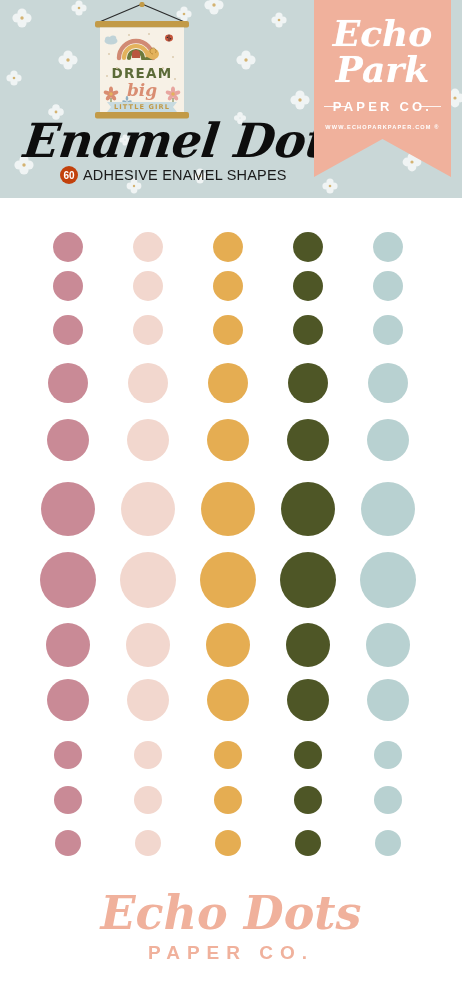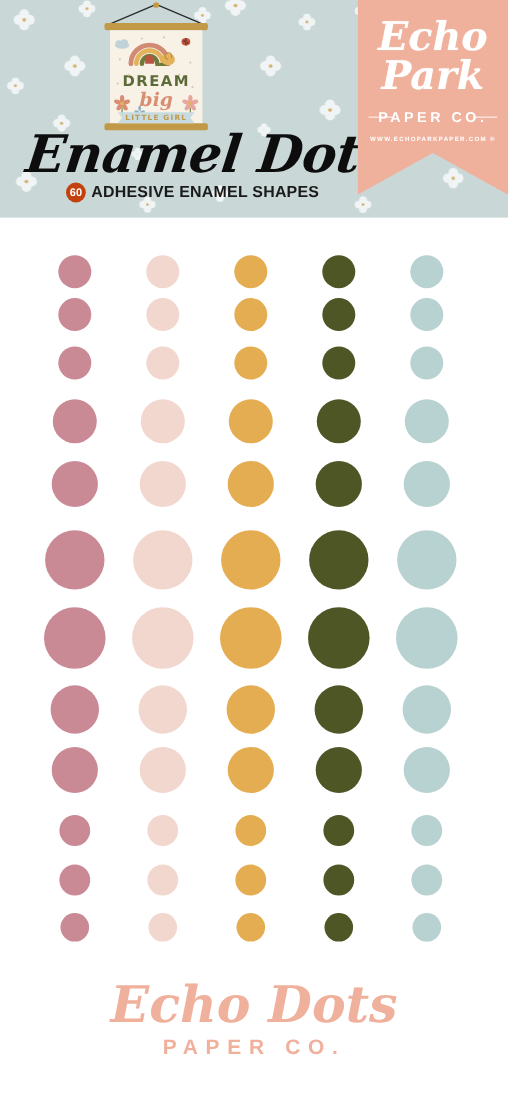--- a/index.html
+++ b/index.html
@@ -34,27 +34,27 @@
     display:flex;align-items:center;gap:5px;
   }
   .count-badge{
     width:18px;height:18px;border-radius:50%;
     background:#c2410c;color:#ffffff;
     font-size:10px;font-weight:bold;
     display:flex;align-items:center;justify-content:center;
     font-family:"Liberation Sans", sans-serif;
   }
   .sub-text{
-    font-size:14.5px;font-weight:bold;color:#1a1a1a;
+    font-size:14.5px;font-weight:normal;color:#1a1a1a;
     letter-spacing:0.2px;white-space:nowrap;
     font-family:"Liberation Sans", sans-serif;
   }
 
   
-  .ep-ribbon{position:absolute;left:314px;top:0;width:137px;height:177px;margin-left:11px;}
+  .ep-ribbon{position:absolute;left:314px;top:0;width:137px;height:177px;}
   .ep-script{
     position:absolute;left:0;top:14px;width:137px;
     text-align:center;color:#ffffff;
     font-family:"DejaVu Serif", serif;
     font-style:italic;font-weight:bold;
     font-size:36px;line-height:38px;
     text-shadow:0 0 1px rgba(255,255,255,.5);
   }
   .ep-paperco{
     position:absolute;left:0;top:99px;width:137px;text-align:center;

